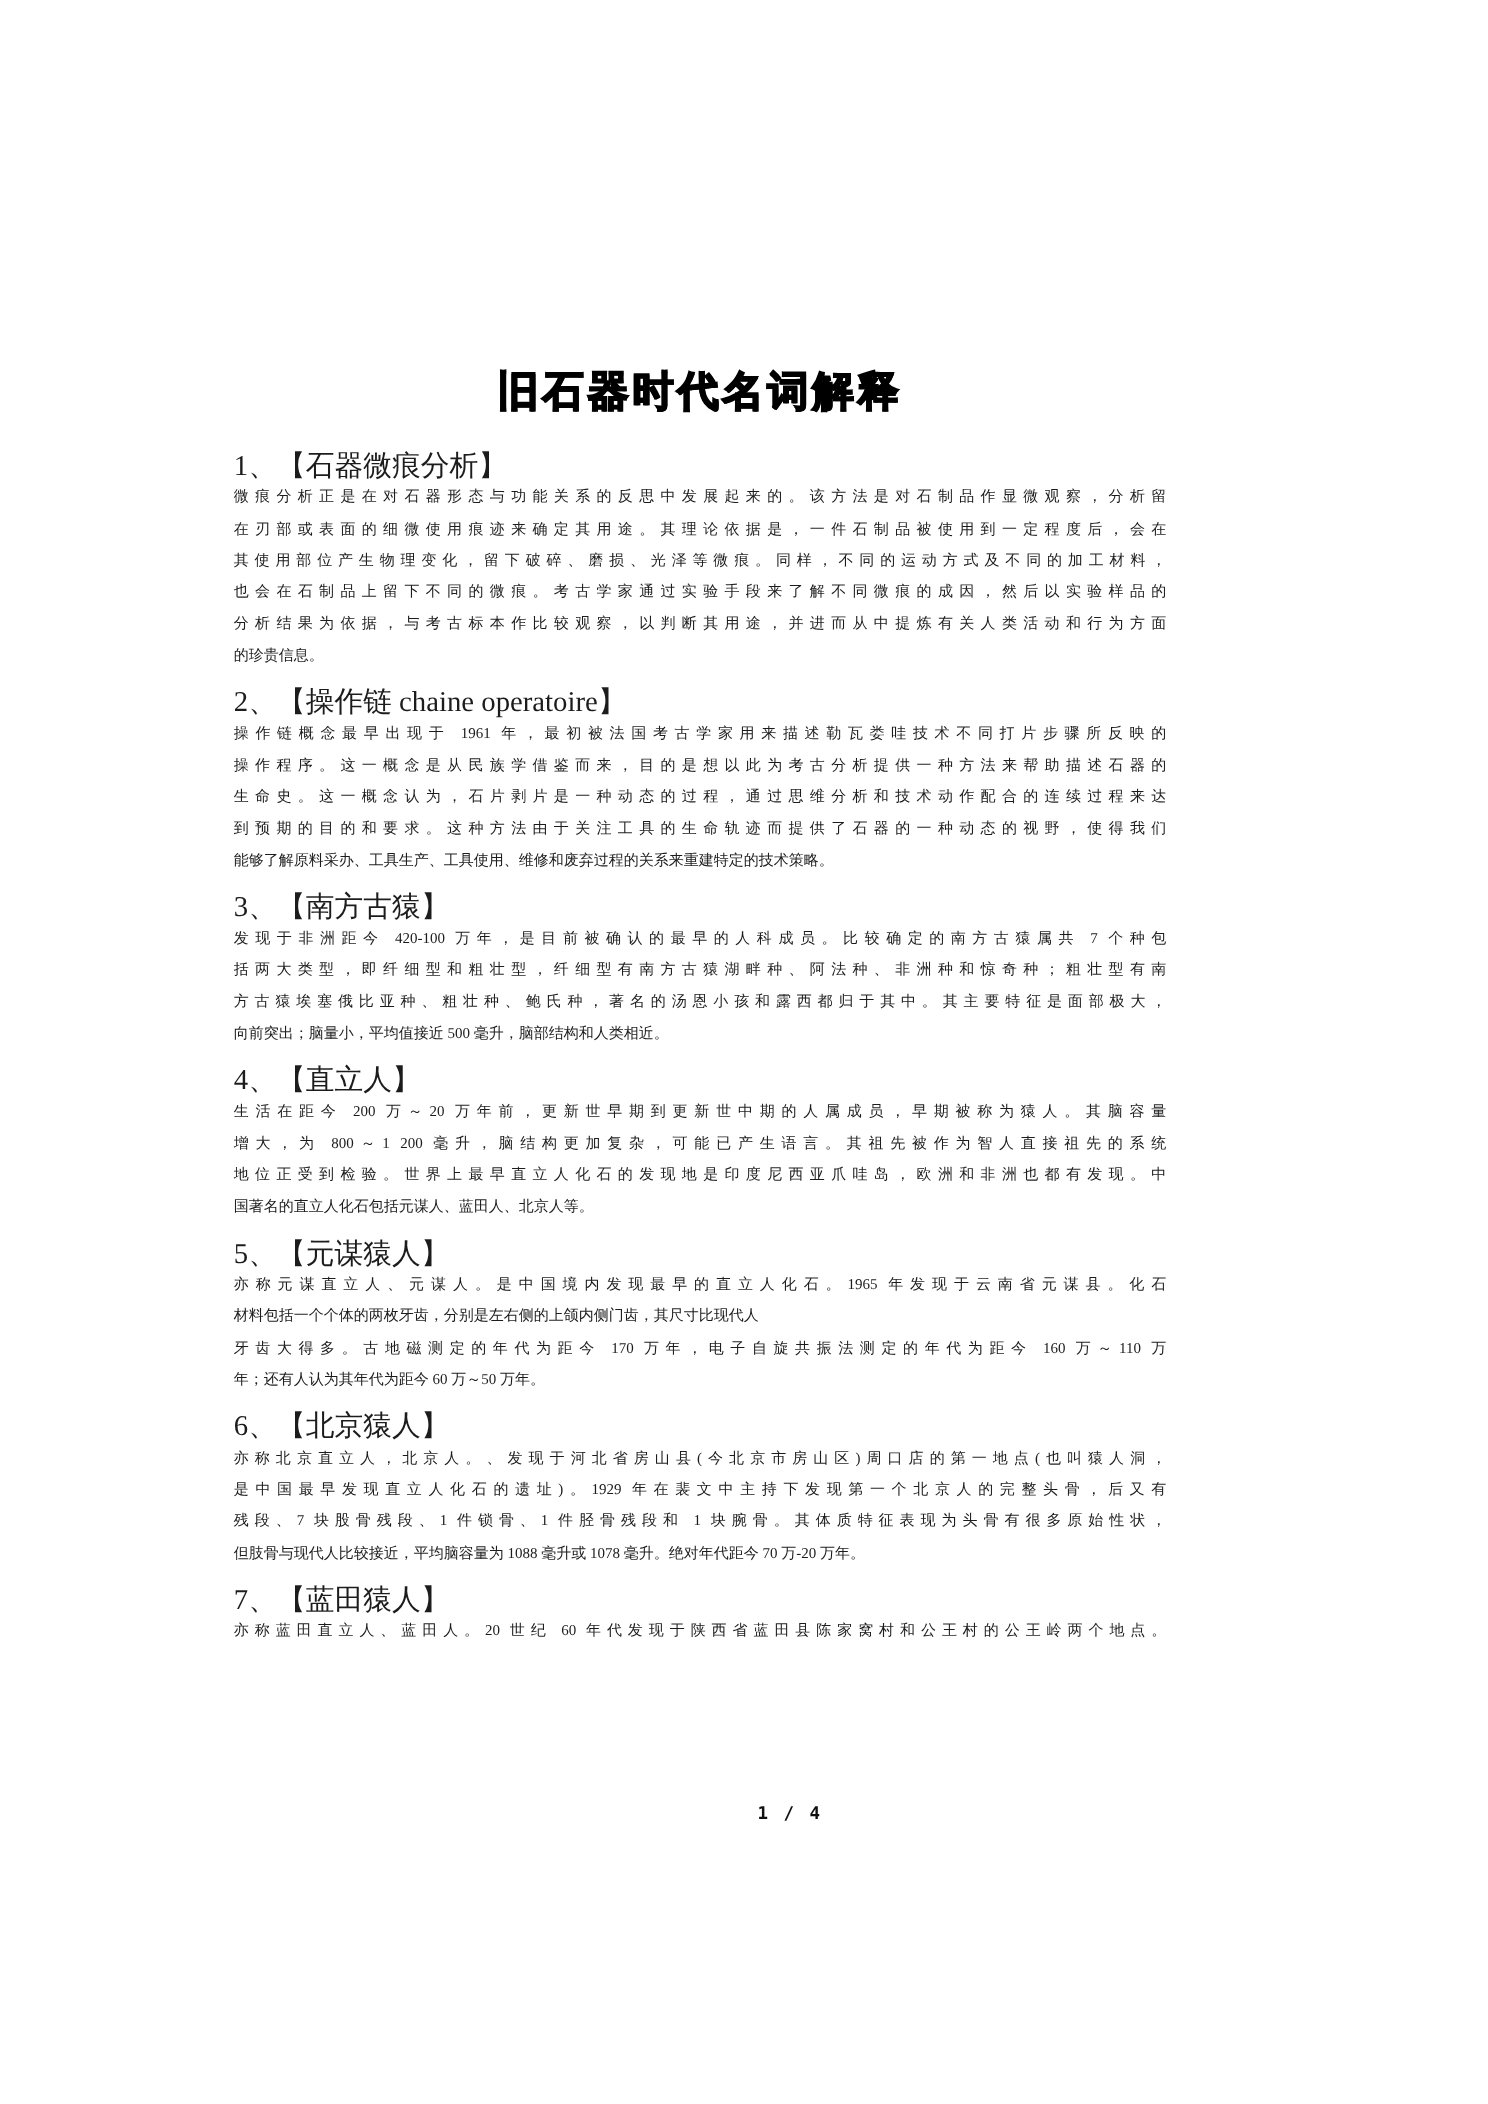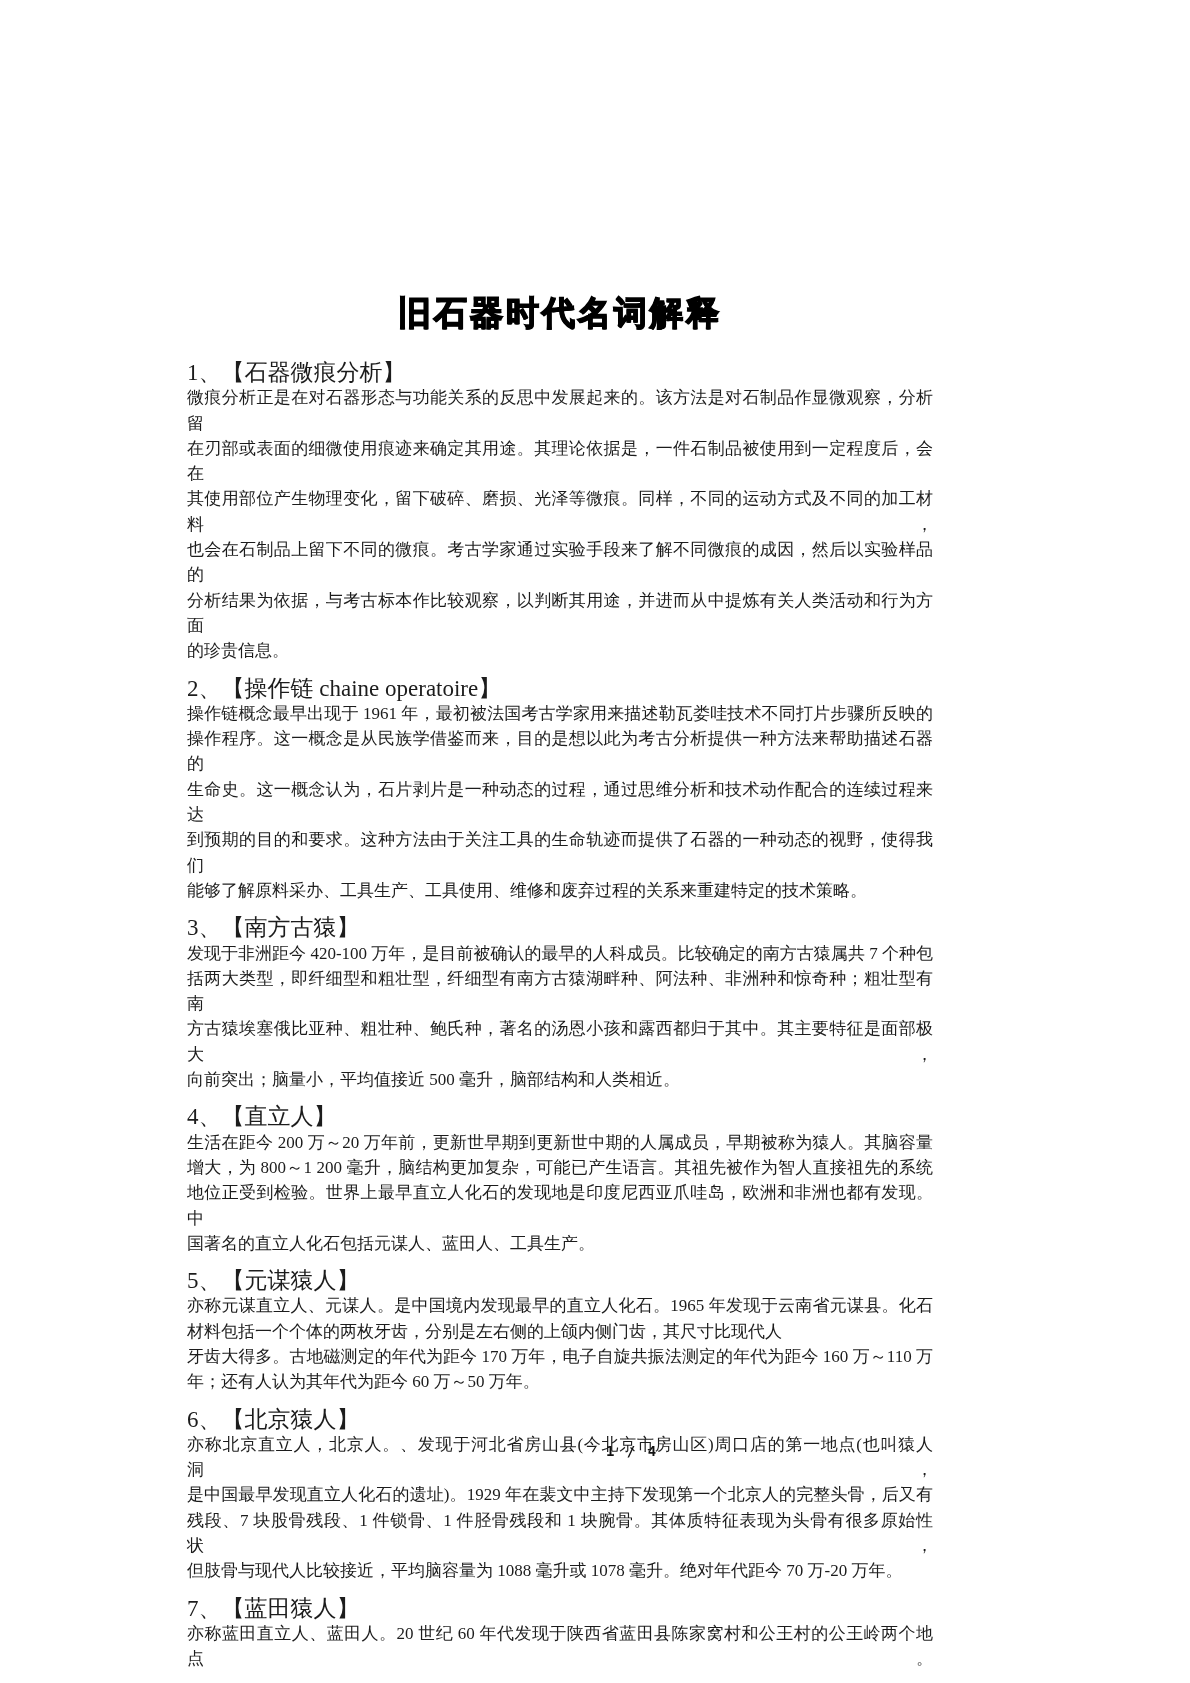--- a/index.html
+++ b/index.html
@@ -37,21 +37,21 @@
   }
   .section {
     margin-bottom: 12px;
   }
   .section-heading {
     font-size: 23px;
     line-height: 25.3px;
     white-space: pre;
   }
   .text-line {
-    font-size: 17px;
+    font-size: 12px;
     line-height: 25.3px;
     text-align: left;
     white-space: nowrap;
   }
   .text-line.full {
     white-space: normal;
     text-align: justify;
     text-align-last: justify;
   }
   .page-footer {
@@ -107,21 +107,21 @@
             <div class="text-line">向前突出；脑量小，平均值接近 500 毫升，脑部结构和人类相近。</div>
           </div>
   </section>
 
   <section class="section">
     <div class="section-heading">4、【直立人】</div>
     <div class="section-body">
             <div class="text-line full">生活在距今 200 万～20 万年前，更新世早期到更新世中期的人属成员，早期被称为猿人。其脑容量</div>
             <div class="text-line full">增大，为 800～1 200 毫升，脑结构更加复杂，可能已产生语言。其祖先被作为智人直接祖先的系统</div>
             <div class="text-line full">地位正受到检验。世界上最早直立人化石的发现地是印度尼西亚爪哇岛，欧洲和非洲也都有发现。中</div>
-            <div class="text-line">国著名的直立人化石包括元谋人、蓝田人、工具生产。</div>
+            <div class="text-line">国著名的直立人化石包括元谋人、蓝田人、北京人等。</div>
           </div>
   </section>
 
   <section class="section">
     <div class="section-heading">5、【元谋猿人】</div>
     <div class="section-body">
             <div class="text-line full">亦称元谋直立人、元谋人。是中国境内发现最早的直立人化石。1965 年发现于云南省元谋县。化石</div>
             <div class="text-line">材料包括一个个体的两枚牙齿，分别是左右侧的上颌内侧门齿，其尺寸比现代人</div>
             <div class="text-line full">牙齿大得多。古地磁测定的年代为距今 170 万年，电子自旋共振法测定的年代为距今 160 万～110 万</div>
             <div class="text-line">年；还有人认为其年代为距今 60 万～50 万年。</div>

